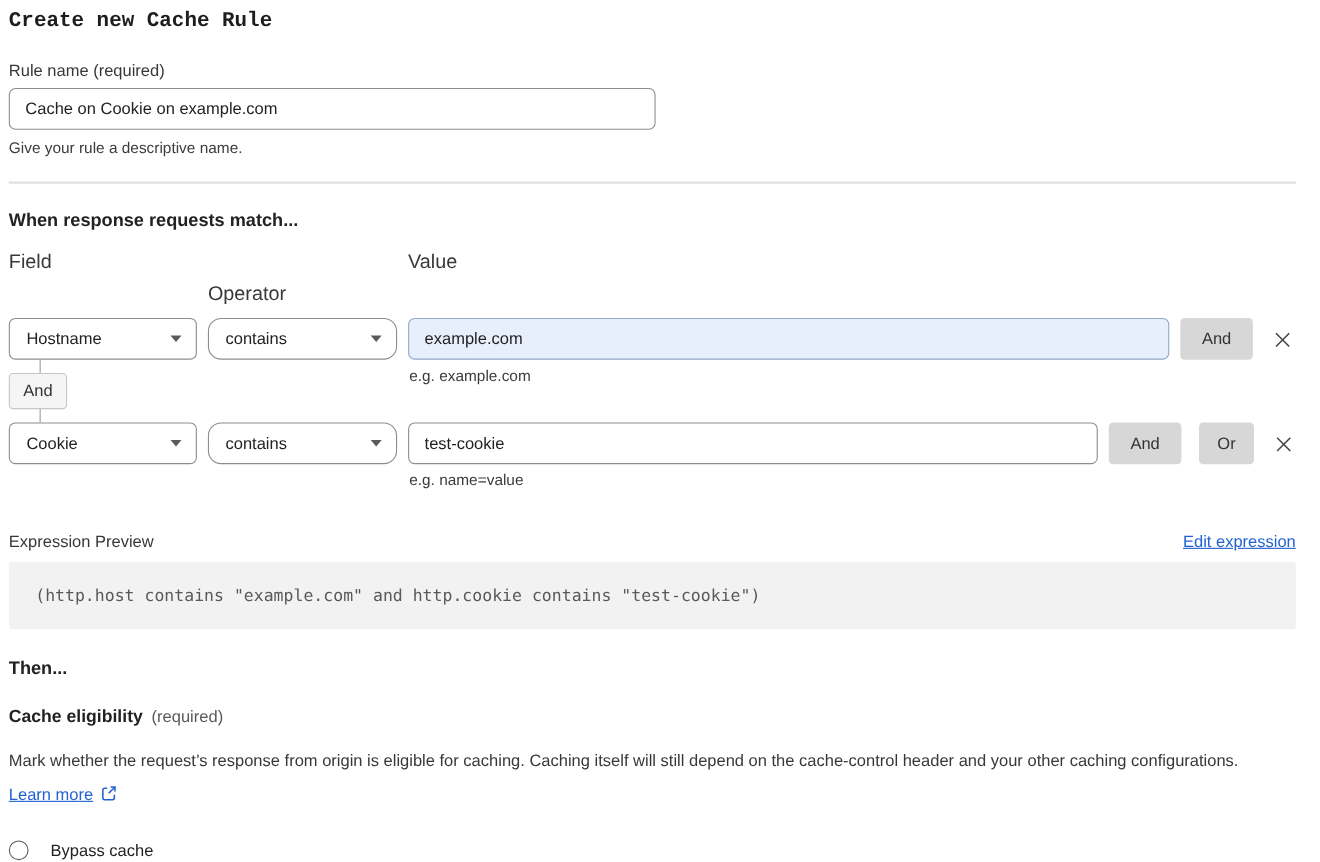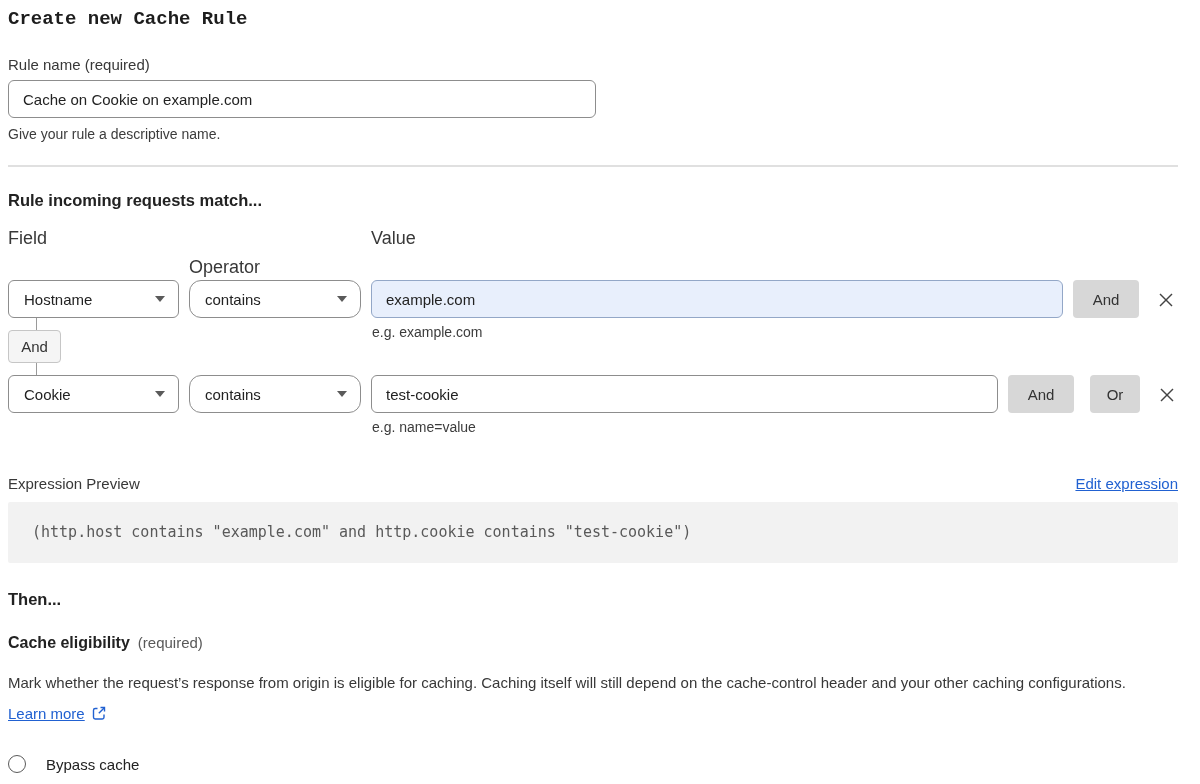--- a/index.html
+++ b/index.html
@@ -27,21 +27,21 @@
 
   .divider { margin-top: 22px; border: none; border-top: 2px solid #e0e0e0; }
 
   .section-heading { margin-top: 22px; font-size: 16.5px; font-weight: 700; color: #222; line-height: 22px; }
 
   .col-labels { display: flex; margin-top: 18px; font-size: 18px; color: #383838; line-height: 18px; }
   .col-labels .cl-field { width: 181px; }
   .col-labels .cl-operator { width: 182px; margin-top: 29px; }
   .col-labels .cl-value { flex: 1; }
 
-  .match-row { display: flex; align-items: flex-start; margin-top: 4px; position: relative; }
+  .match-row { display: flex; align-items: flex-start; margin-top: 13px; position: relative; }
   .select-box {
     height: 38px; border: 1px solid #8d8d8d; border-radius: 6px; background: #fff;
     display: flex; align-items: center; justify-content: space-between;
     padding: 0 13px 0 15px; font-size: 15px; color: #222; cursor: pointer;
   }
   .sel-field { width: 171px; margin-right: 10px; }
   .sel-operator { width: 172px; margin-right: 10px; border-radius: 12px; }
   .chevron {
     width: 0; height: 0;
     border-left: 5px solid transparent; border-right: 5px solid transparent;
@@ -128,21 +128,21 @@
 <div class="page">
 
   <h1 class="page-title">Create new Cache Rule</h1>
 
   <div class="field-label">Rule name (required)</div>
   <input class="text-input" type="text" value="Cache on Cookie on example.com" style="">
   <div class="help-text">Give your rule a descriptive name.</div>
 
   <hr class="divider">
 
-  <div class="section-heading">Rule incoming requests match...</div>
+  <div class="section-heading">When response requests match...</div>
 
   <div class="col-labels">
     <div class="cl-field">Field</div>
     <div class="cl-operator">Operator</div>
     <div class="cl-value">Value</div>
   </div>
 
   <div class="match-row row1">
     <div class="select-box sel-field">
       <span>Hostname</span>

